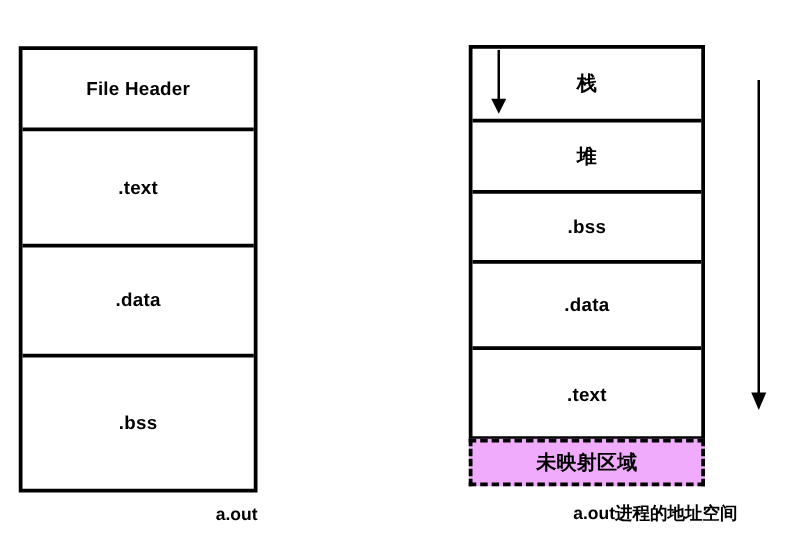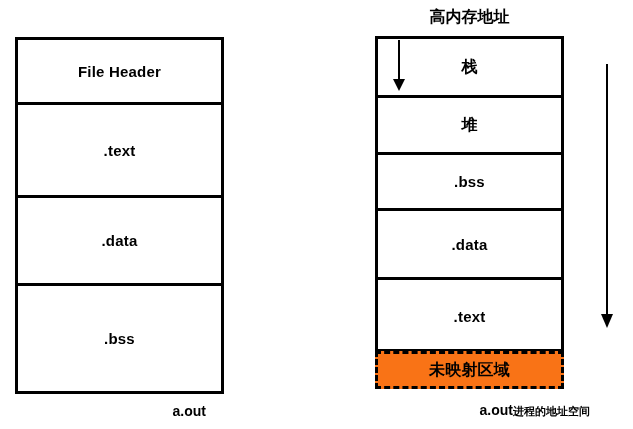--- a/index.html
+++ b/index.html
@@ -67,29 +67,29 @@
     font-size: 14px;
     white-space: nowrap;
     line-height: 1;
   }
   .caption.mixed {
     font-family: "Liberation Sans", sans-serif;
     font-size: 14px;
   }
   .caption.mixed .han {
     font-family: Liberation Mono, monospace;
-    font-size: 11px;
+    font-size: 14px;
   }
 
   
   .dashed-box {
     position: absolute;
     box-sizing: border-box;
     border: 3px dashed #000000;
-    background: #f97316;
+    background: #f0abfc;
     display: flex;
     align-items: center;
     justify-content: center;
   }
 
   
   .arrow {
     position: absolute;
   }
   .arrow svg { display: block; }
@@ -103,21 +103,21 @@
     font-size: 16px;
     white-space: nowrap;
     line-height: 1;
   }
 </style>
 </head>
 <body>
 
 <div class="stage">
 
-  <div class="memcol" style="left:15px; top:37px; width:209px; height:357px;">
+  <div class="memcol" style="left:15px; top:37px; width:191px; height:357px;">
 
     <div class="seg" style="top:0px; height:62px;">
       <span class="seg-label">File Header</span>
     </div>
     <div class="divider" style="top:62px;"></div>
 
     <div class="seg" style="top:65px; height:90px;">
       <span class="seg-label">.text</span>
     </div>
     <div class="divider" style="top:155px;"></div>
@@ -129,23 +129,20 @@
 
     <div class="seg" style="top:246px; height:105px;">
       <span class="seg-label">.bss</span>
     </div>
   </div>
 
   <div class="caption" style="left:15px; top:404px; width:191px;">
     <span>a.out</span>
   </div>
 
-  <div class="top-title" style="left:375px; top:9px; width:189px;">
-    <span>高内存地址</span>
-  </div>
 
   <div class="memcol" style="left:375px; top:36px; width:189px; height:316px;">
 
     <div class="seg" style="top:0px; height:56px;">
       <span class="seg-label cjk">栈</span>
     </div>
     <div class="divider" style="top:56px;"></div>
 
     <div class="seg" style="top:59px; height:54px;">
       <span class="seg-label cjk">堆</span>

